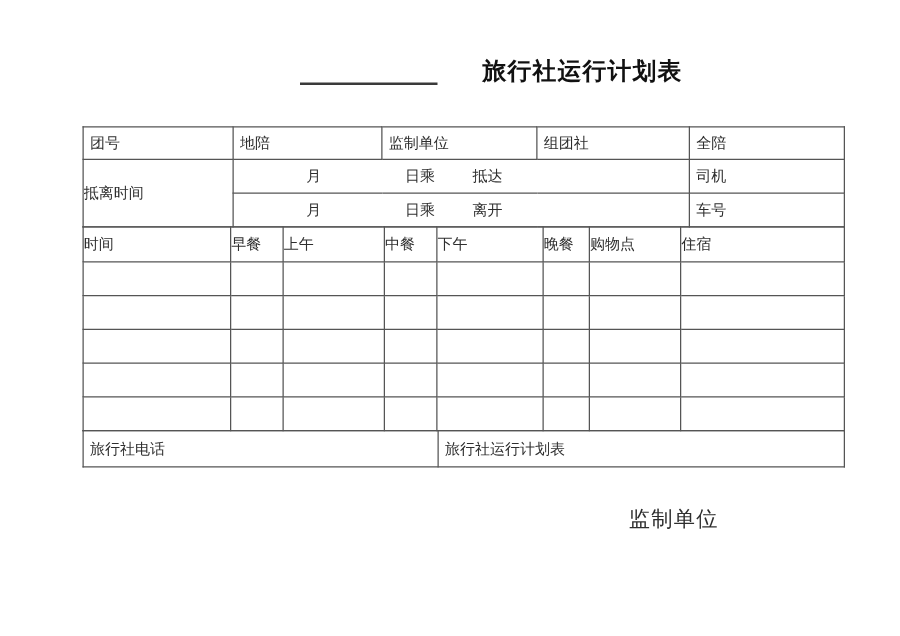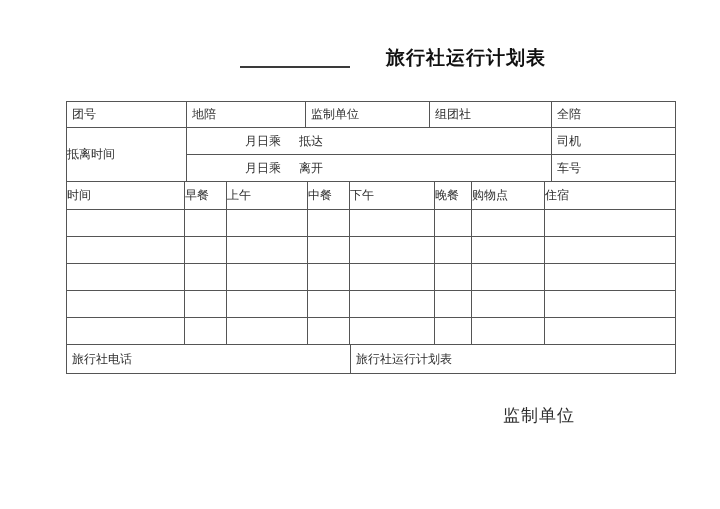--- a/index.html
+++ b/index.html
@@ -53,22 +53,22 @@
     white-space: nowrap;
   }
   .c { text-align: left; padding: 0; }
   tr.r26 { height: 26px; margin-left: 32px; }
   tr.r27 { height: 27px; }
   tr.r28 { height: 28px; }
   tr.r29 { height: 29px; margin-top: 28px; }
   .md-cell { padding: 0; }
   .md-flex { display: flex; align-items: center; height: 100%; }
   .md-month { margin-left: 58px; }
-  .md-day   { }
-  .md-act   { margin-left: 18px; }
+  .md-day   { margin-left: 67px; }
+  .md-act   { margin-left: 30px; }
   .supervisor {
     position: absolute;
     top: 404px;
     left: 503px;
     font-size: 17px;
     letter-spacing: 1px;
   }
 </style>
 </head>
 <body>

